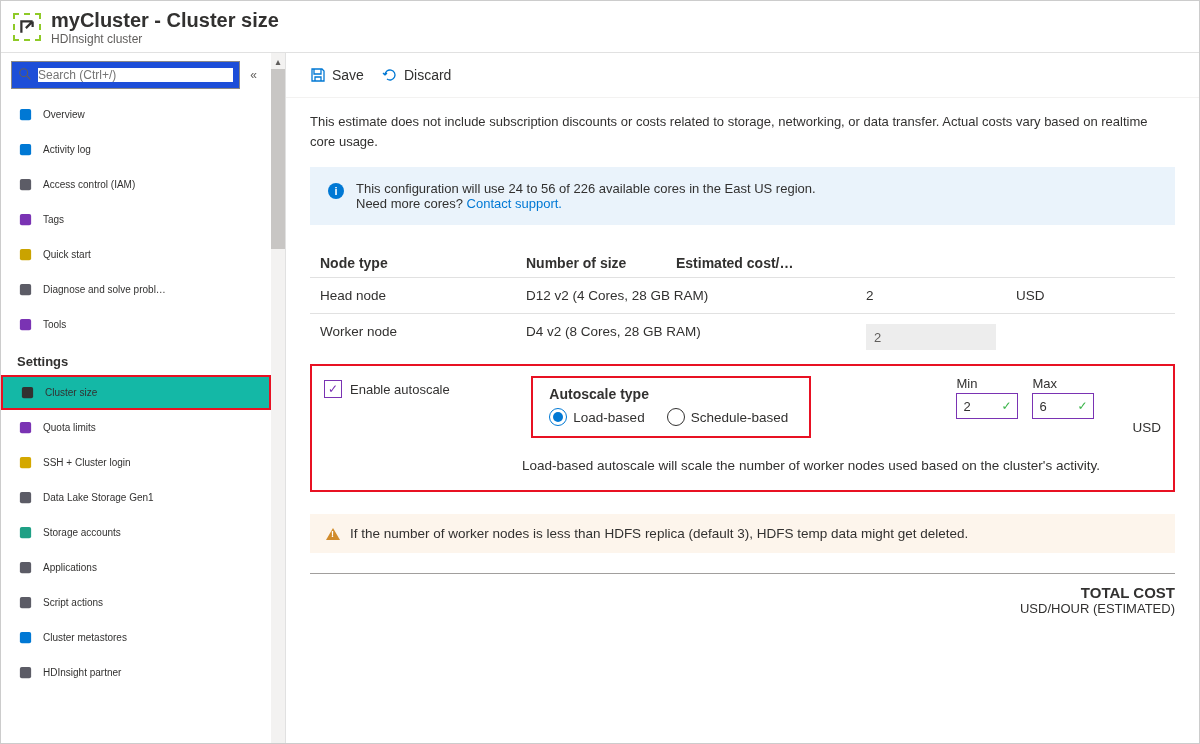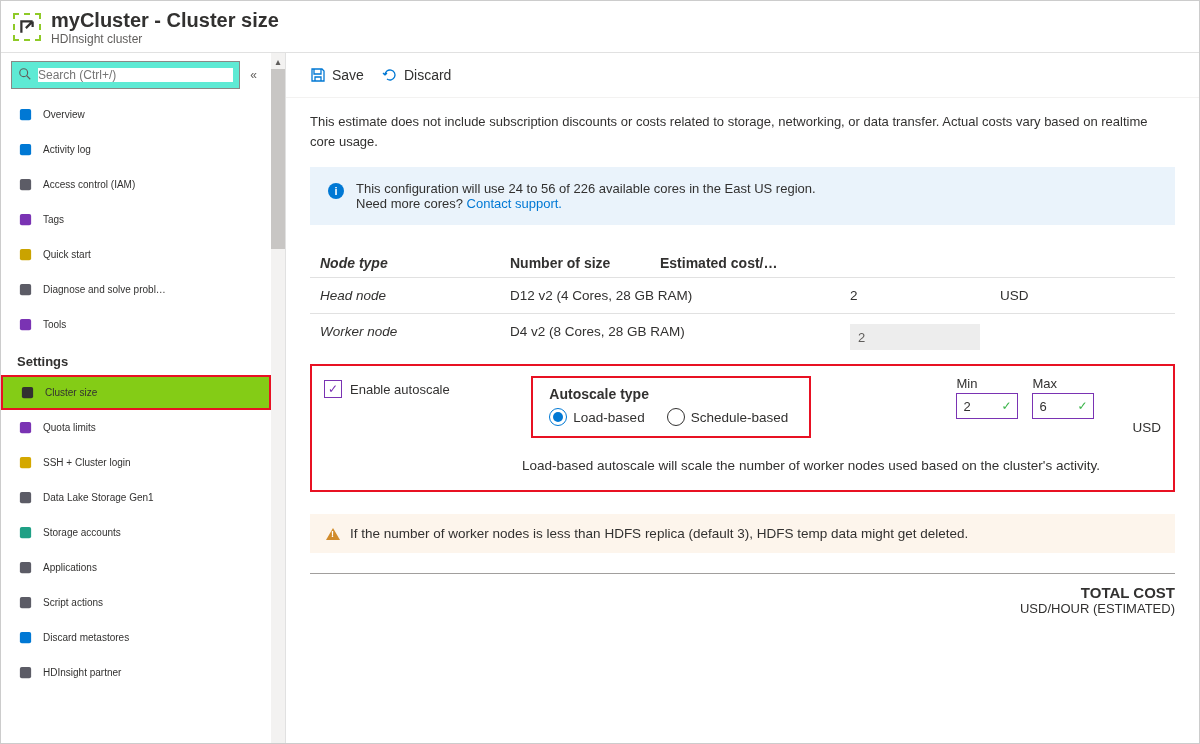--- a/index.html
+++ b/index.html
@@ -9,40 +9,40 @@
 .header-icon svg { width: 18px; height: 18px; }
 .header-titles h1 { font-size: 20px; font-weight: 600; color: #323130; }
 .header-titles .sub { font-size: 12px; color: #605e5c; }
 .body { display: flex; height: calc(100% - 50px); }
 .sidebar { width: 285px; border-right: 1px solid #e1e1e1; position: relative; display:flex; }
 .sidebar-inner { flex:1; overflow:hidden;}
 .scrollbar-track { width: 14px; background: #f3f2f1; display:flex; flex-direction:column; align-items:center;}
 .scroll-arrow { width:14px; height:16px; display:flex; align-items:center; justify-content:center; color:#605e5c; font-size:10px;}
 .scroll-thumb { width:14px; height:180px; background:#c8c6c4;}
 .searchbar { display:flex; align-items:center; padding:8px 10px; gap:6px;}
-.searchbox { flex:1; display:flex; align-items:center; border:1px solid #8a8886; height:28px; padding:0 6px; gap:6px; background:#5eead4;}
+.searchbox { flex:1; display:flex; align-items:center; border:1px solid #8a8886; height:28px; padding:0 6px; gap:6px; background:#1d4ed8;}
 .searchbox input { border:none; outline:none; font-size:12px; flex:1; color:#605e5c;}
 .collapse-chevron { color:#605e5c; font-size:12px; padding:4px; cursor:pointer;}
 .nav-section-title { font-size:13px; font-weight:600; padding: 12px 16px 6px; color:#323130;}
 .nav-item { display:flex; align-items:center; gap:10px; padding: 8px 16px; font-size:10px; color:#323130; cursor:pointer; white-space:nowrap; overflow:hidden; text-overflow:ellipsis; height:35px;}
 .nav-item .nico { width:16px; height:16px; display:flex; align-items:center; justify-content:center; font-size:14px;}
-.nav-item.selected { background:#84cc16; }
+.nav-item.selected { background:#14b8a6; }
 .red-box { border:2px solid #e81123; }
 .main { flex:1; padding: 0 0 0 0; overflow:auto; }
 .toolbar { display:flex; align-items:center; gap:18px; padding: 14px 24px 14px 24px; border-bottom:1px solid #f3f2f1;}
 .tool-btn { display:flex; align-items:center; gap:6px; font-size:14px; color:#323130; cursor:pointer;}
 .tool-btn .tico { width:16px; height:16px; color:#0078d4;}
 .content { padding: 14px 24px 0 24px;}
 .desc { font-size:13px; color:#323130; line-height:1.5; margin-bottom:16px;}
 .info-banner { background:#eaf3fb; padding:14px 18px; display:flex; gap:12px; font-size:13px; color:#323130; align-items:flex-start;}
 .info-banner .iicon { width:16px; height:16px; border-radius:50%; background:#0078d4; color:#fff; display:flex; align-items:center; justify-content:center; font-size:11px; font-weight:bold; flex-shrink:0; margin-top:2px;}
 .info-banner a { color:#0078d4; text-decoration:none;}
 .table { margin-top:24px;}
 .thead { display:flex; padding: 6px 10px; font-weight:600; font-size:14px; color:#323130;}
-.col-type{ width:190px;font-style:italic;} .col-size{ width:340px;} .col-num{ width:150px; text-align:left;} .col-cost{ flex:1; text-align:left;}
+.col-type{ width:206px;} .col-size{ width:340px;} .col-num{ width:150px; text-align:left;} .col-cost{ flex:1; text-align:left;}
 .trow { display:flex; padding:10px 10px; border-top:1px solid #e1e1e1; font-size:13.5px;}
 .trow .col-num input { width:130px; height:26px; border:none; background:#ededed; padding:0 8px; font-size:13px; color:#605e5c;}
 .autoscale-box { border:2px solid #e81123; padding:10px 12px 14px; margin-top:4px; position:relative;}
 .as-row1 { display:flex; align-items:flex-start; gap:18px;}
 .check-wrap { display:flex; align-items:center; gap:8px; padding-top:4px;}
 .checkbox { width:18px; height:18px; border:1.5px solid #7a33b3; display:flex; align-items:center; justify-content:center; color:#7a33b3; font-size:12px;}
 .as-type-box { border:2px solid #e81123; padding:8px 16px 10px; width:280px; margin-left:auto; margin-right:auto;}
 .as-type-title { font-weight:600; margin-bottom:6px; font-size:14px;}
 .radio-row { display:flex; align-items:center; gap:22px;}
 .radio { display:flex; align-items:center; gap:6px; font-size:13.5px;}
@@ -205,21 +205,21 @@
               </svg>
             </span>
             <span>Script actions</span>
           </div>
           <div class="nav-item">
             <span class="nico">
               <svg width="15" height="15" viewBox="0 0 16 16">
                 <rect x="2" y="2" width="12" height="12" rx="2" fill="#0078d4"></rect>
               </svg>
             </span>
-            <span>Discard metastores</span>
+            <span>Cluster metastores</span>
           </div>
           <div class="nav-item">
             <span class="nico">
               <svg width="15" height="15" viewBox="0 0 16 16">
                 <rect x="2" y="2" width="12" height="12" rx="2" fill="#5c5c66"></rect>
               </svg>
             </span>
             <span>HDInsight partner</span>
           </div>
         </div>

